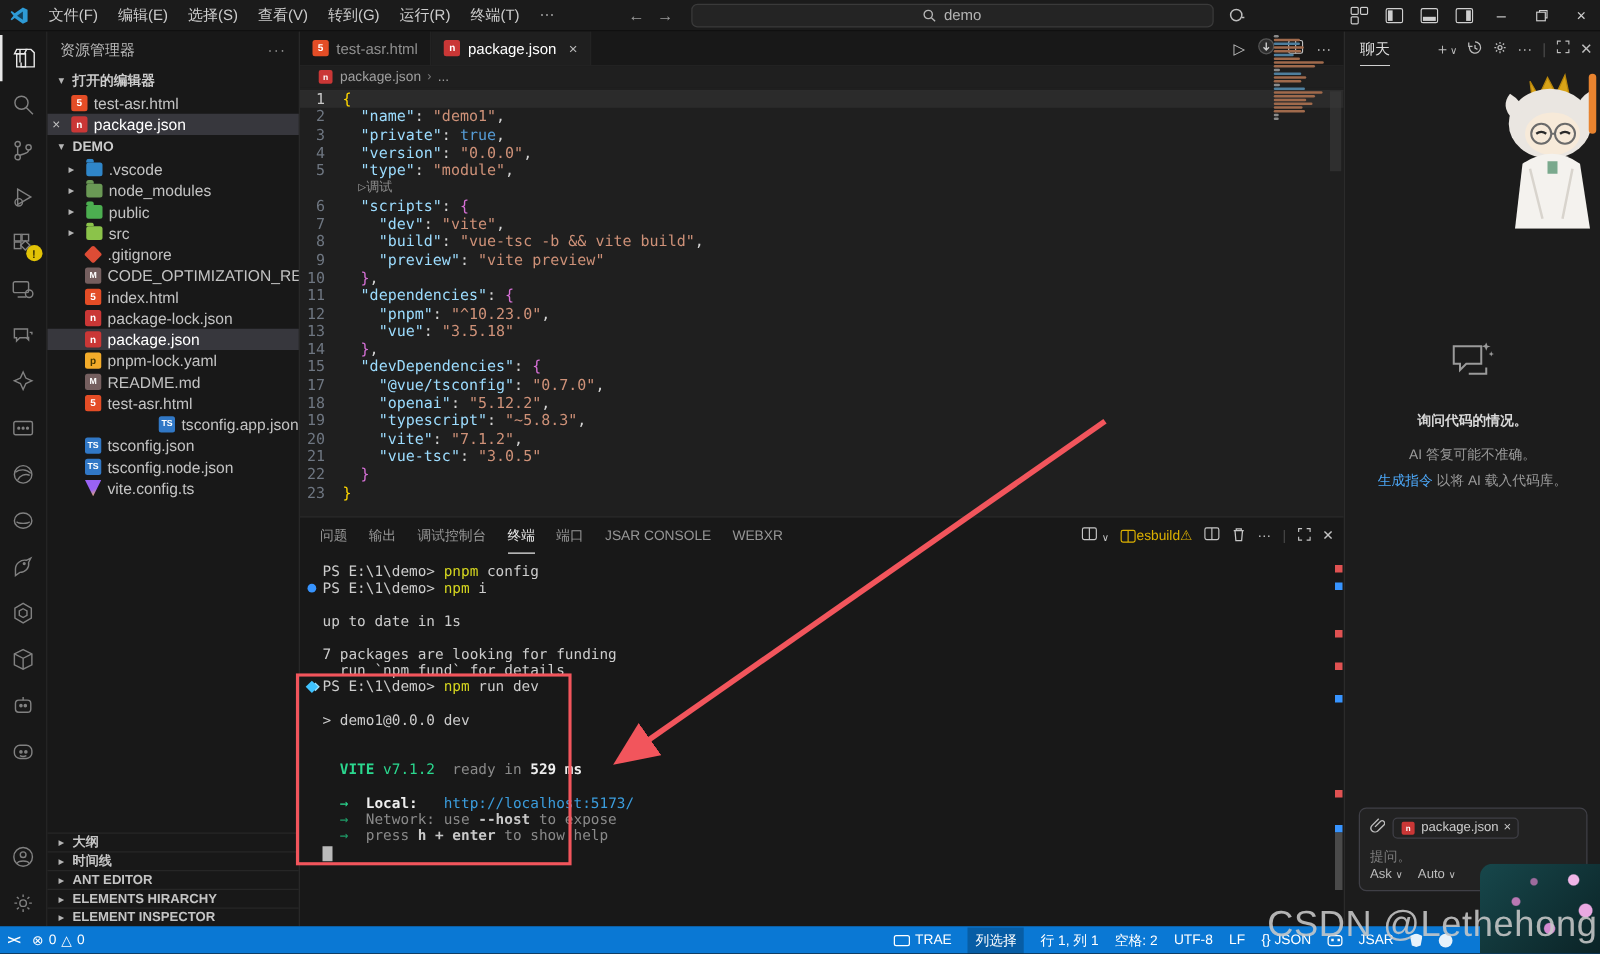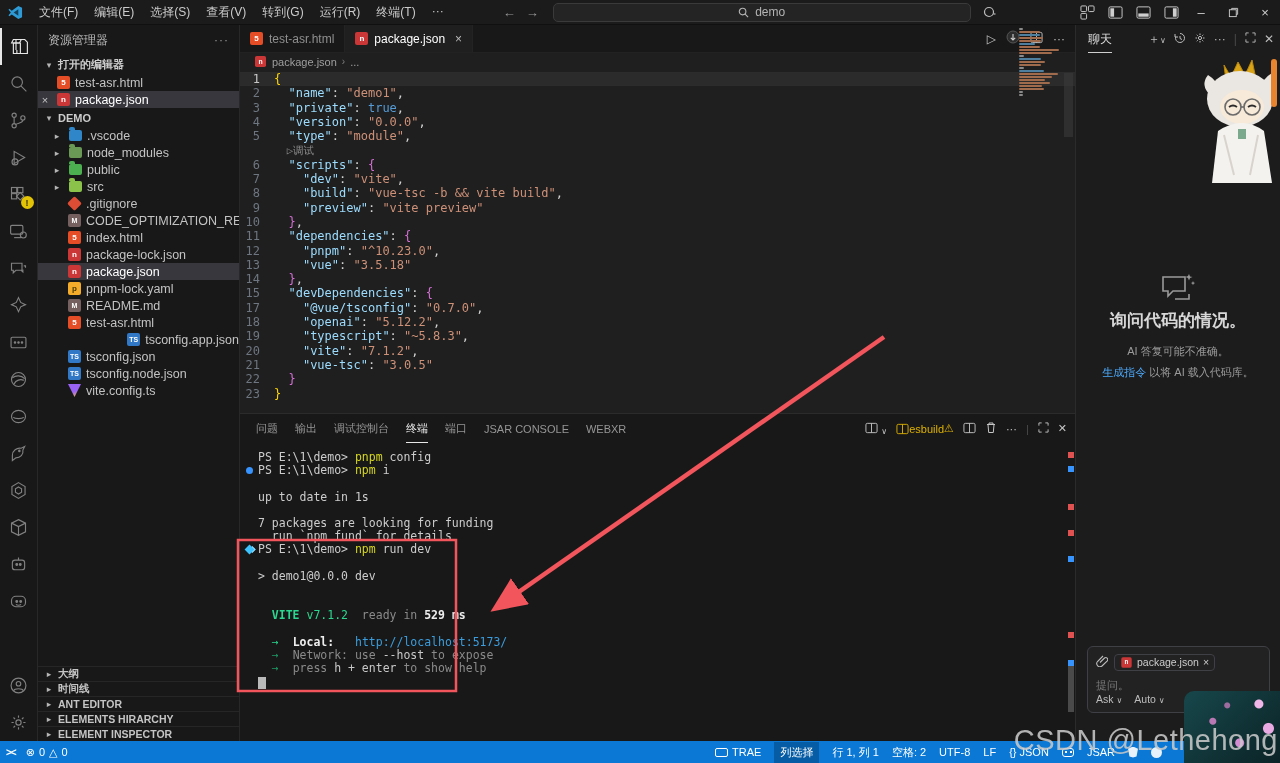--- a/index.html
+++ b/index.html
@@ -83,35 +83,35 @@
   .ptab{height:100%;display:flex;align-items:center;white-space:nowrap;}
   .ptab.active{color:#e7e7e7;box-shadow:inset 0 -1px 0 #e7e7e7;}
   .panel-tools{margin-left:auto;display:flex;align-items:center;gap:9px;color:#c5c5c5;font-size:11px;}
   .esb{display:flex;align-items:center;gap:0;color:#ddb100;}
   .terminal{flex:1;padding:8px 0 0 18px;font-size:11.5px;line-height:13.2px;position:relative;}
   .trow{position:relative;white-space:pre;height:13.2px;}
   .tdec{position:absolute;left:-12px;top:3px;width:7px;height:7px;}
   .tdec.dot{border-radius:50%;background:#3794ff;}
   .tdec.spark{background:#3fc3ff;transform:rotate(45deg);box-shadow:2px -2px 0 -1px #9fe3ff;}
   .tm-w{color:#cccccc;}.tm-y{color:#d6d71f;}.tm-g{color:#2bd88f;}.tm-gb{color:#2bd88f;font-weight:bold;text-align:right;}
-  .tm-wb{color:#eeeeee;font-weight:bold;}.tm-d{color:#8a8a8a;}.tm-db{color:#c8c8c8;font-weight:normal;text-align:right;}
+  .tm-wb{color:#eeeeee;font-weight:bold;}.tm-d{color:#8a8a8a;}.tm-db{color:#c8c8c8;font-weight:bold;text-align:right;}
   .tm-c{color:#3b9ddd;}.tm-gd{color:#1f9d68;}
   .cursor{position:absolute;left:18px;width:8px;height:12px;background:#cccccc;opacity:.9;}
   .ruler{position:absolute;top:30px;right:1px;width:6px;bottom:0;}
   .rmark{position:absolute;right:0;width:6px;height:6px;}
   .rthumb{position:absolute;right:0;width:6px;height:46px;background:#4a4a4a;}
 
   
   .chatpanel{width:205px;background:#1c1c1c;border-left:1px solid #2b2b2b;display:flex;flex-direction:column;position:relative;}
   .chat-header{height:28px;display:flex;align-items:center;padding:0 6px 0 12px;font-size:12px;color:#dcdcdc;gap:8px;}
   .chat-tab{box-shadow:inset 0 -1px 0 #cfcfcf;padding:5px 0;}
   .chat-tools{margin-left:auto;display:flex;align-items:center;gap:8px;color:#bdbdbd;font-size:12px;}
   .chat-empty{margin-top:218px;display:flex;flex-direction:column;align-items:center;text-align:center;padding:0 12px;}
   .chat-empty svg{width:38px;height:34px;stroke:#9a9a9a;fill:none;stroke-width:1.6;}
-  .ce-title{margin-top:4px;font-size:17px;font-weight:bold;color:#d8d8d8;}
+  .ce-title{margin-top:24px;font-size:11px;font-weight:bold;color:#d8d8d8;}
   .ce-sub{margin-top:12px;font-size:11px;color:#9b9b9b;}
   .ce-link-line{margin-top:6px;font-size:11px;color:#9b9b9b;}
   .ce-link{color:#4daafc;}
   .chat-input{position:absolute;left:11px;right:10px;bottom:28px;height:67px;border:1px solid #3f3f46;border-radius:6px;background:#222222;padding:6px 8px;}
   .ci-chips{display:flex;align-items:center;gap:6px;}
   .ci-clip{color:#bdbdbd;}
   .chip{display:flex;align-items:center;gap:4px;border:1px solid #3f3f46;border-radius:4px;padding:1px 5px;font-size:10.5px;color:#cccccc;}
   .ci-ph{margin-top:7px;font-size:11px;color:#7c7c7c;}
   .ci-bottom{position:absolute;left:8px;right:8px;bottom:5px;display:flex;align-items:center;gap:12px;font-size:10.5px;color:#bdbdbd;}
   .ci-icons{margin-left:auto;display:flex;gap:10px;color:#9a9a9a;font-size:12px;}

